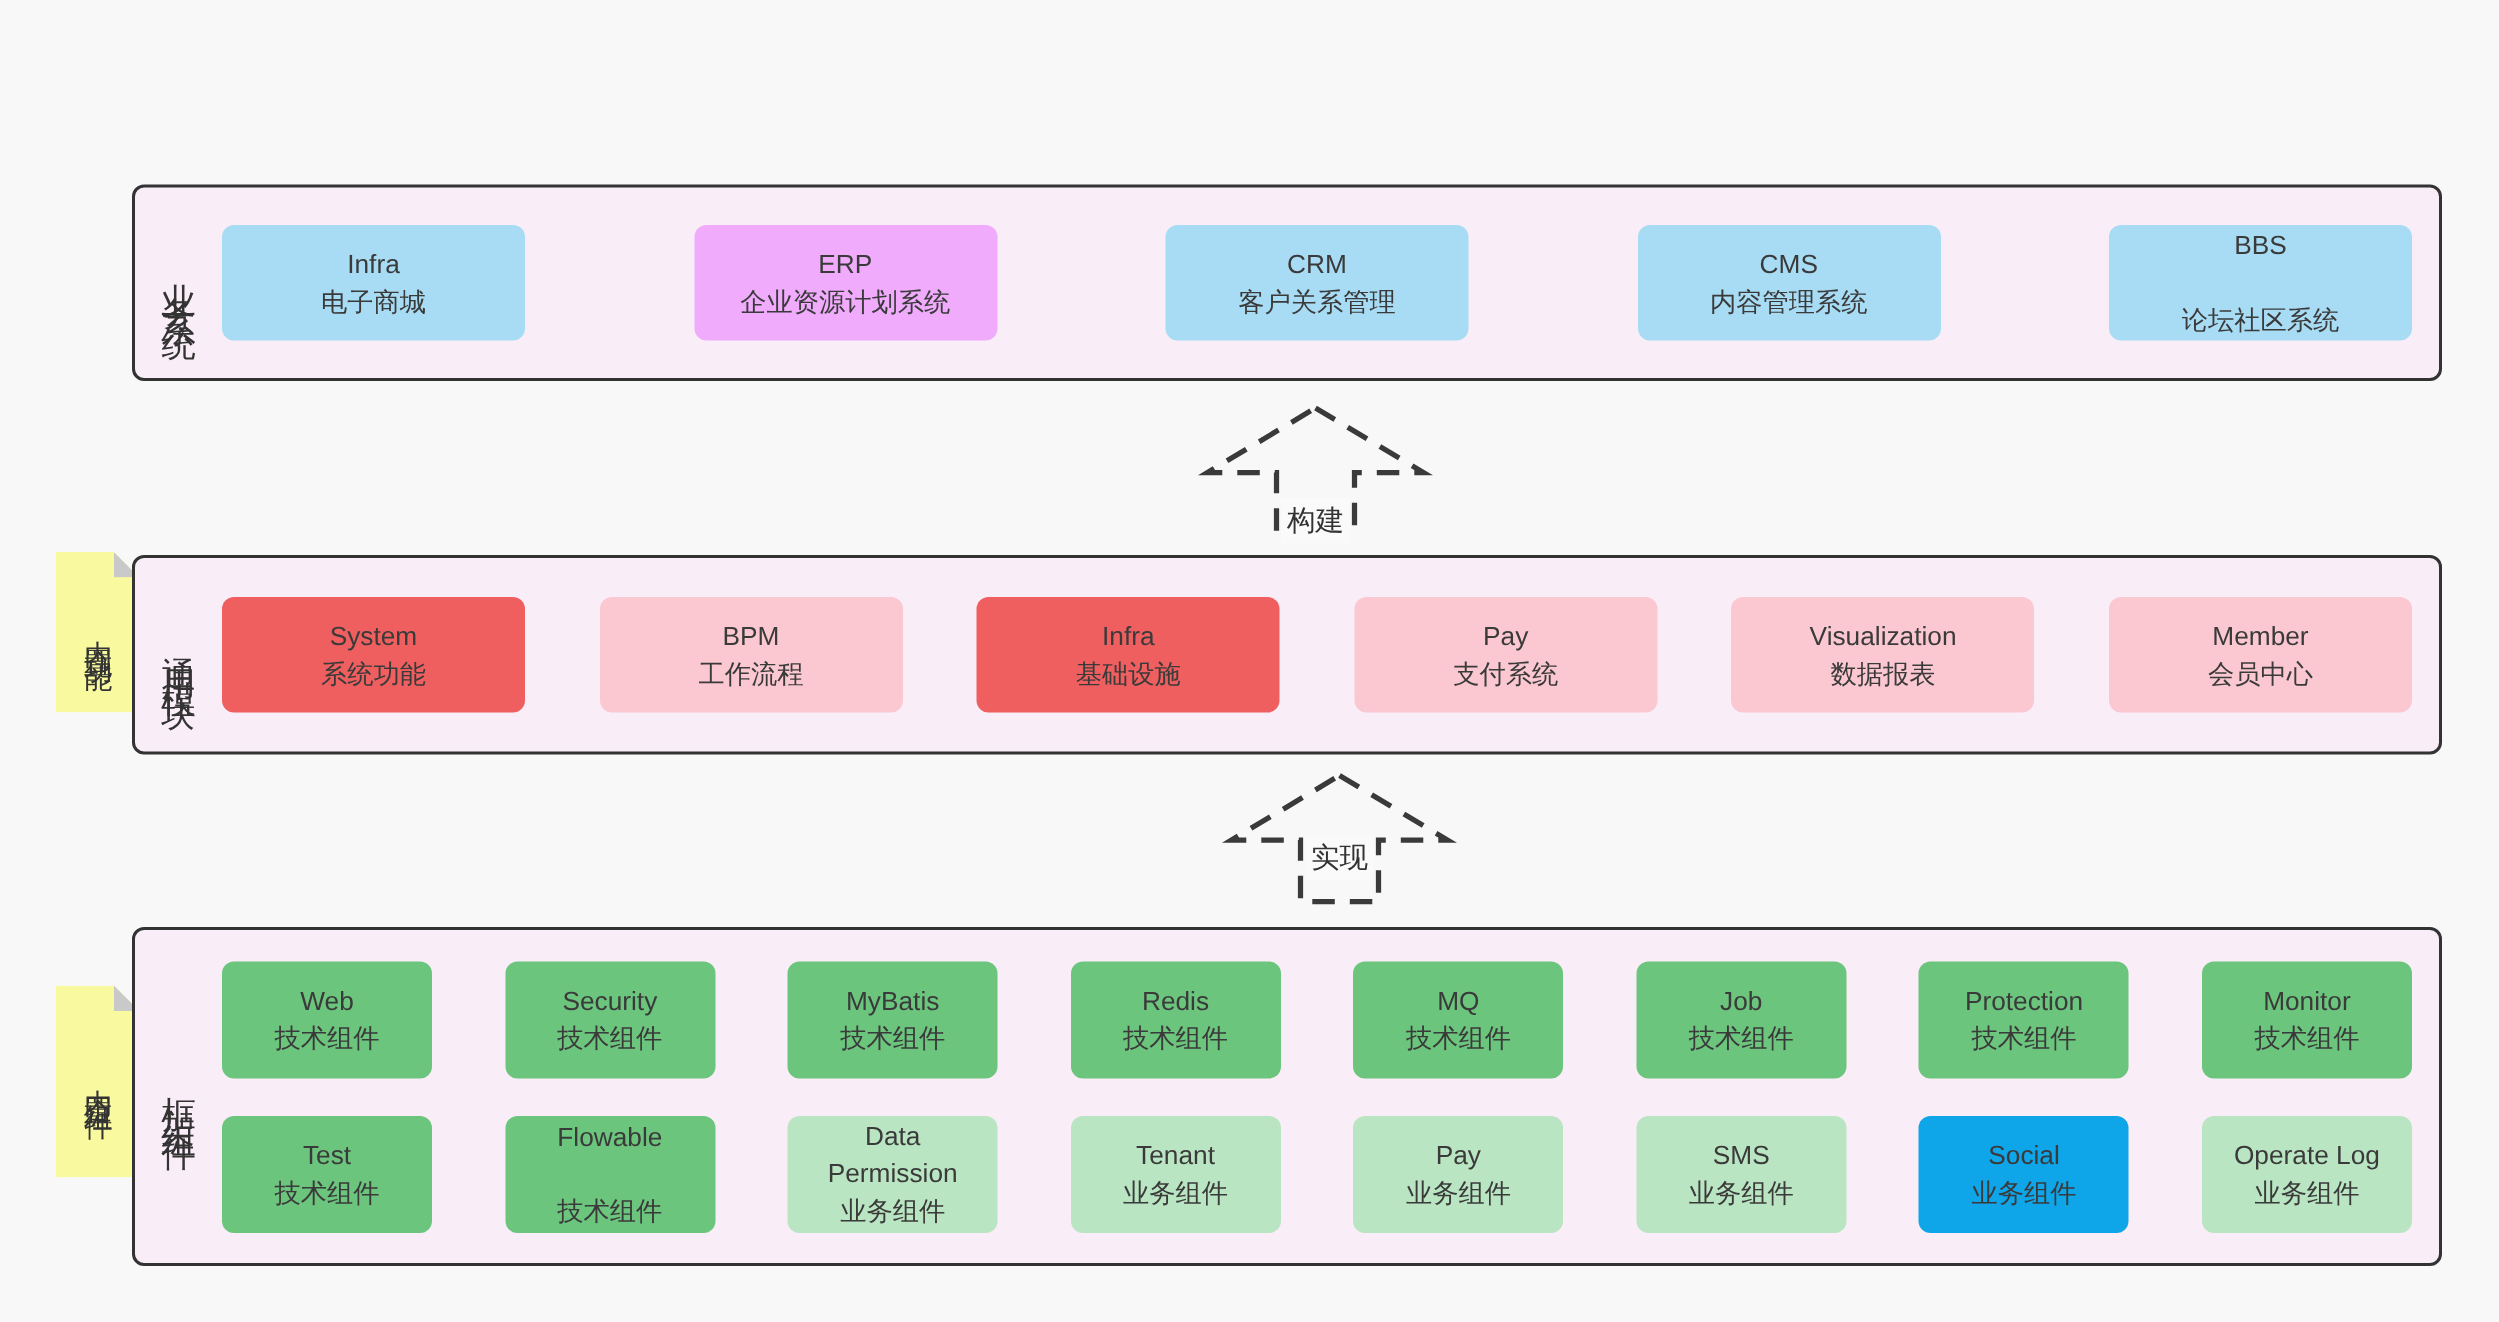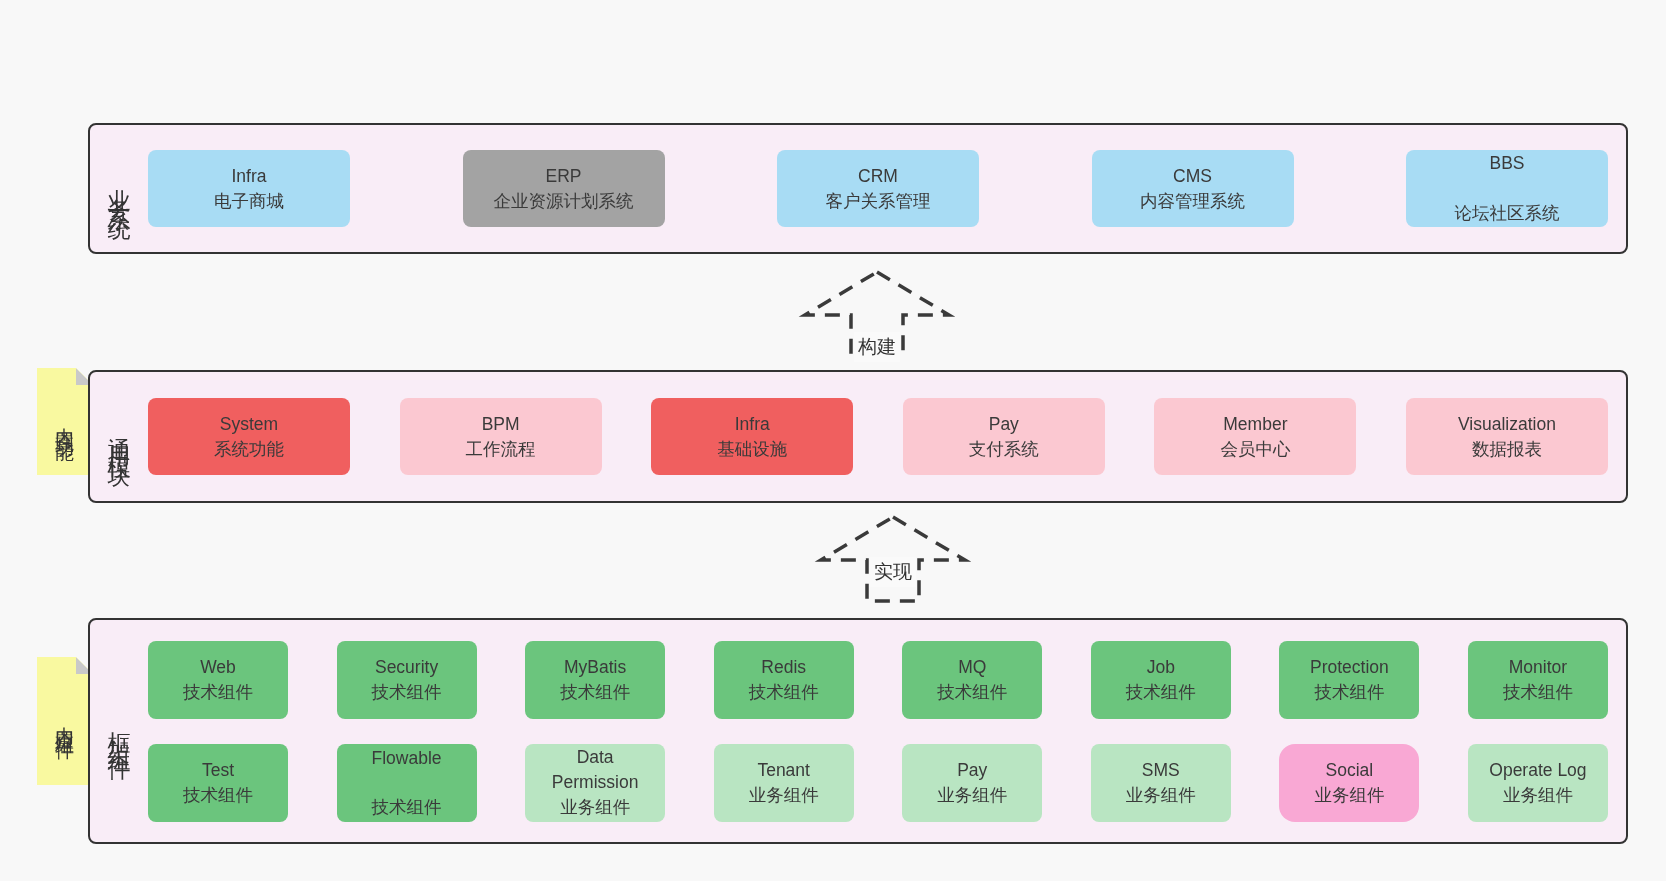--- a/index.html
+++ b/index.html
@@ -62,21 +62,21 @@
   <div class="layer layer-a">
     <div class="title-col">
       <div class="layer-title">业务系统</div>
     </div>
     <div class="rows-col">
         <div class="box-row">
           <div class="node" style="background: rgb(168, 220, 244);">
             <div>Infra</div>
             <div>电子商城</div>
           </div>
-          <div class="node" style="background: #a3a3a3;">
+          <div class="node" style="background: #f0abfc;">
             <div>ERP</div>
             <div>企业资源计划系统</div>
           </div>
           <div class="node" style="background: rgb(168, 220, 244); align-items: center;">
             <div>CRM</div>
             <div>客户关系管理</div>
           </div>
           <div class="node" style="background: rgb(168, 220, 244);">
             <div>CMS</div>
             <div>内容管理系统</div>
@@ -105,26 +105,26 @@
           </div>
           <div class="node" style="background: rgb(240, 95, 95);">
             <div>Infra</div>
             <div>基础设施</div>
           </div>
           <div class="node" style="background: rgb(251, 200, 209);">
             <div>Pay</div>
             <div>支付系统</div>
           </div>
           <div class="node" style="background: rgb(251, 200, 209);">
+            <div>Visualization</div>
+            <div>数据报表</div>
+          </div>
+          <div class="node" style="background: rgb(251, 200, 209);">
             <div>Member</div>
             <div>会员中心</div>
-          </div>
-          <div class="node" style="background: rgb(251, 200, 209);">
-            <div>Visualization</div>
-            <div>数据报表</div>
           </div>
         </div>
       </div>
   </div>
 
   <div class="layer layer-c">
     <div class="title-col">
       <div class="layer-title">框架组件</div>
     </div>
     <div class="rows-col">
@@ -180,21 +180,21 @@
             <div>业务组件</div>
           </div>
           <div class="node" style="background: rgb(185, 229, 194);">
             <div>Pay</div>
             <div>业务组件</div>
           </div>
           <div class="node" style="background: rgb(185, 229, 194);">
             <div>SMS</div>
             <div>业务组件</div>
           </div>
-          <div class="node" style="background: #f9a8d4; border-radius: 16px;">
+          <div class="node" style="background: #0ea5e9;">
             <div>Social</div>
             <div>业务组件</div>
           </div>
           <div class="node" style="background: rgb(185, 229, 194);">
             <div>Operate Log</div>
             <div>业务组件</div>
           </div>
         </div>
       </div>
   </div>

